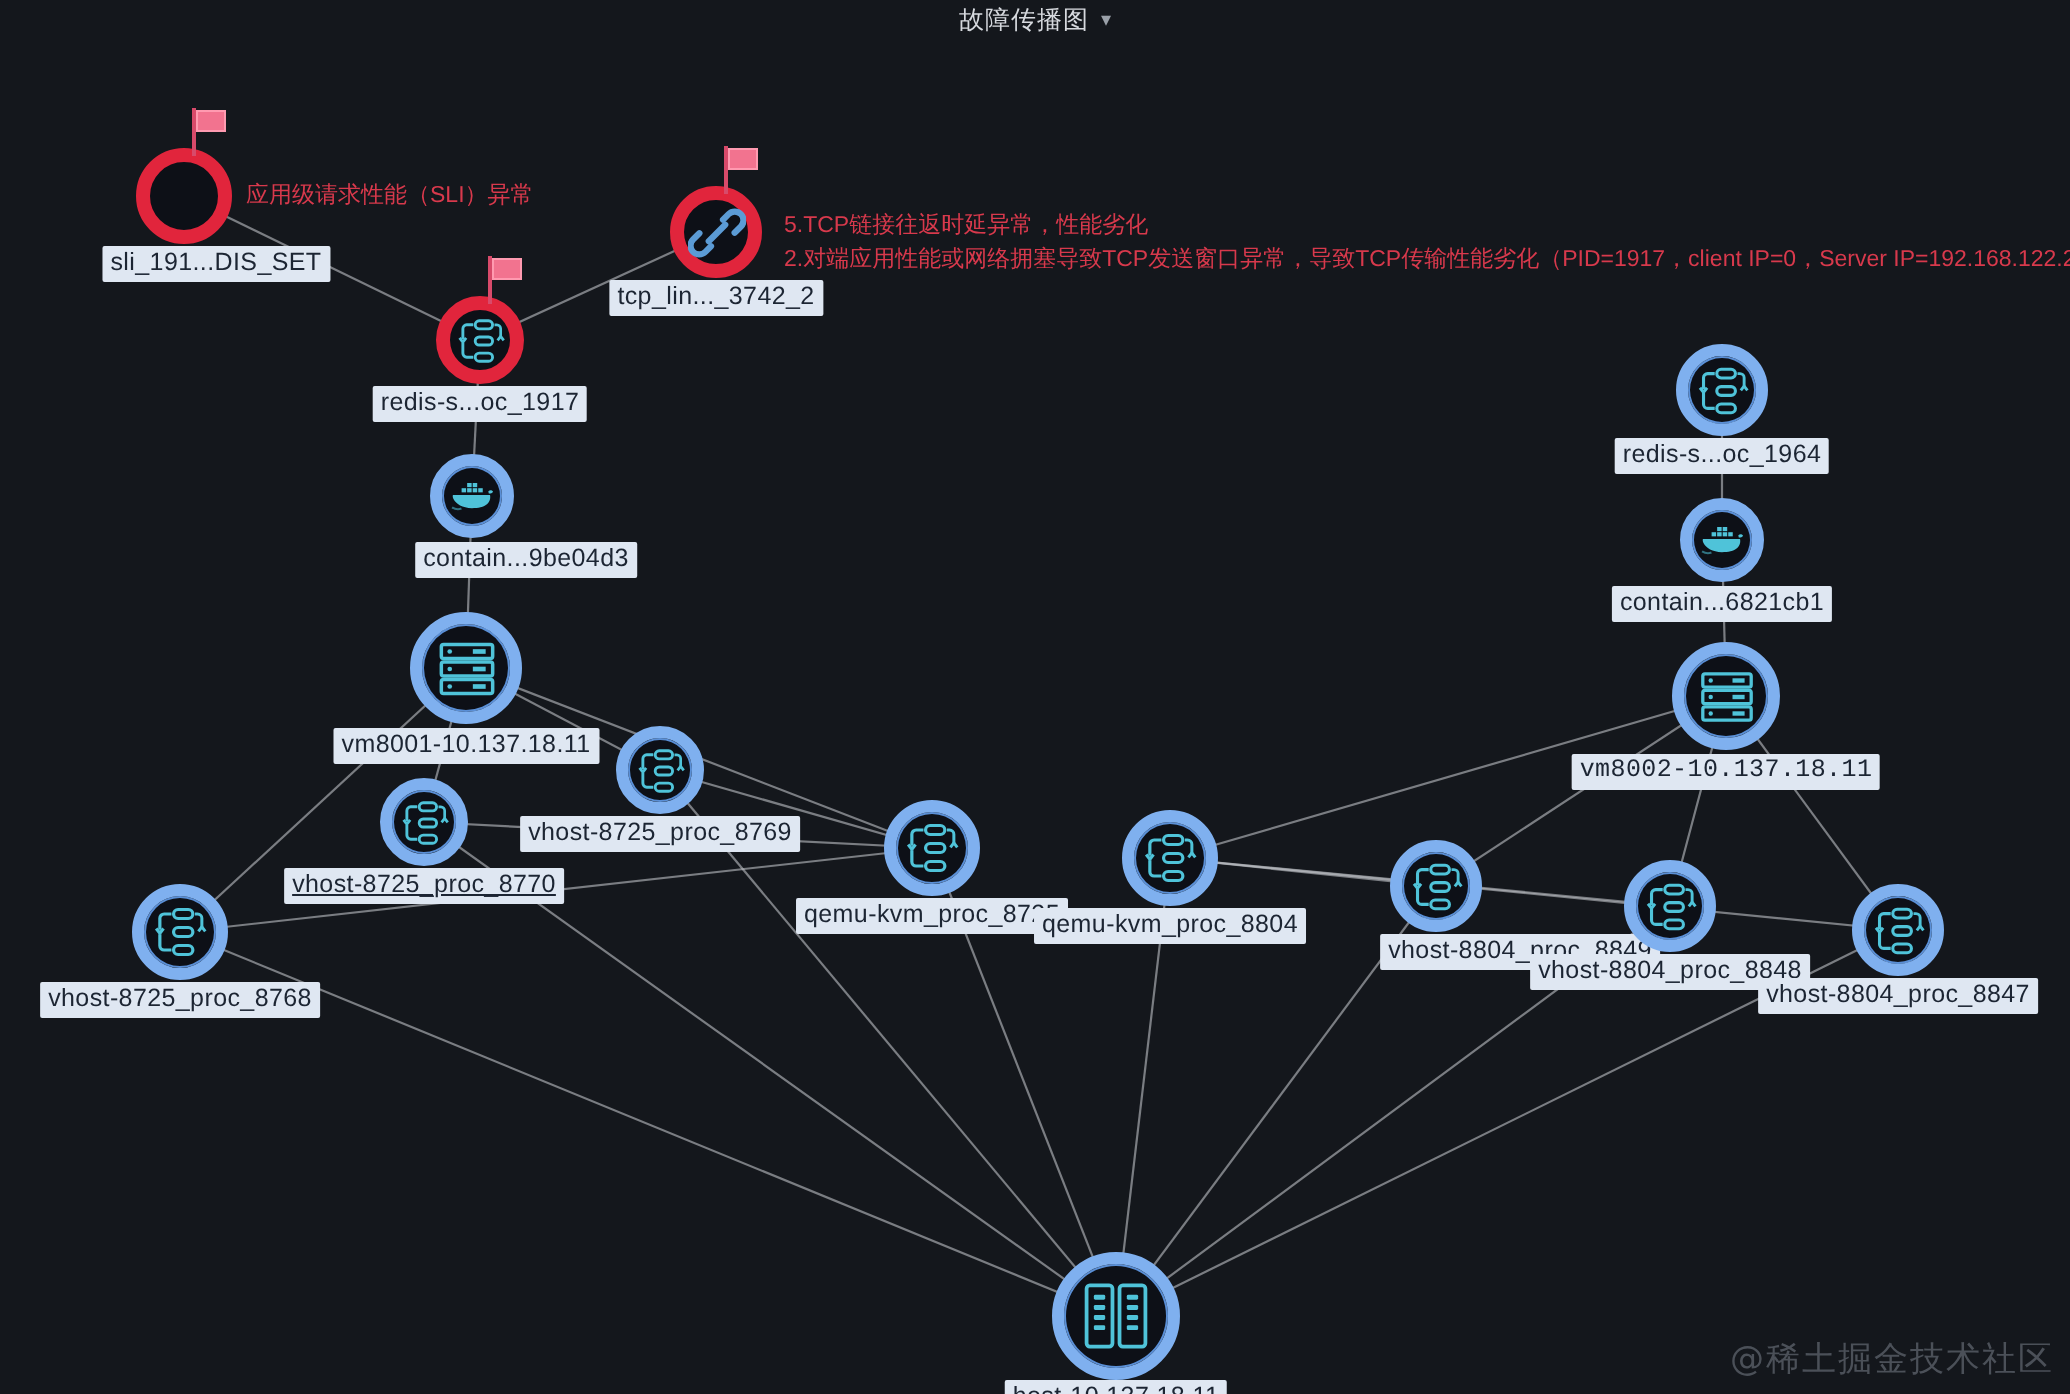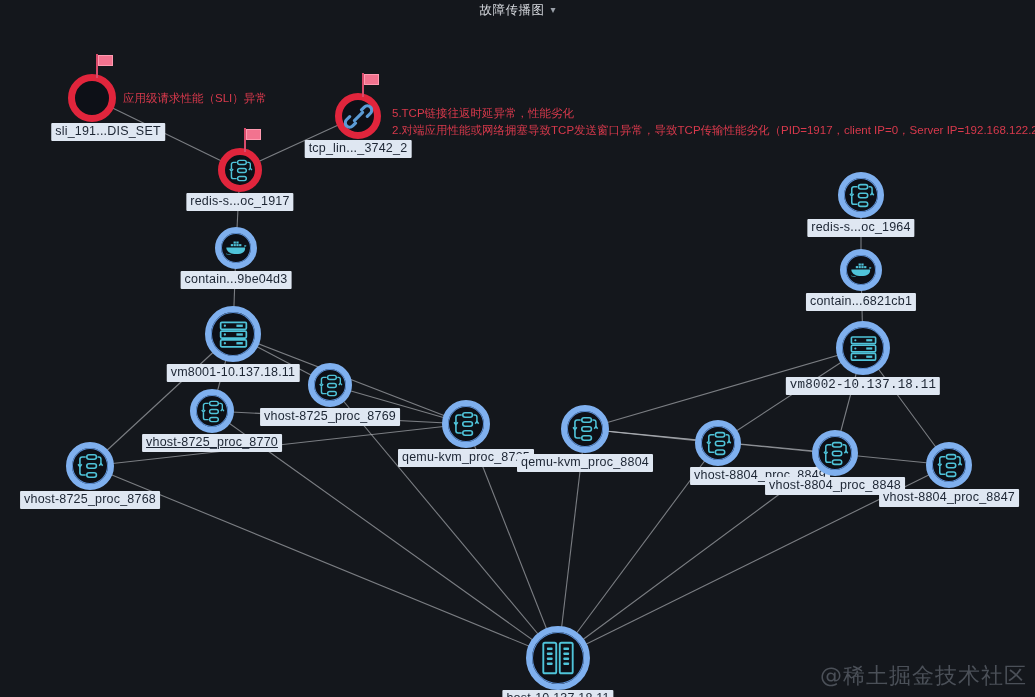--- a/index.html
+++ b/index.html
@@ -82,21 +82,21 @@
     position:absolute;left:5px;top:1px;width:15px;height:11px;
     background:#f2738f;border:1px solid #ff9ab0;box-sizing:border-box;
   }
 
   
   .ico{display:block;}
 
   
   .watermark{
     position:absolute;right:8px;bottom:6px;
-    color:#4b5058;font-size:22px;
+    color:#4b5058;font-size:17px;
     font-family:"DejaVu Sans", sans-serif;
     letter-spacing:1px;
     pointer-events:none;
   }
 </style>
 </head>
 <body>
 
 <div id="stage">
 
@@ -186,21 +186,21 @@
         <rect x="15.4" y="10.5" width="2.6" height="2.4"></rect>
               <rect x="12.2" y="7.5" width="2.6" height="2.4"></rect>
         <rect x="15.4" y="7.5" width="2.6" height="2.4"></rect>
               <rect x="18.6" y="10.5" width="2.6" height="2.4"></rect>
       </g>
       <path d="M4 14.4h21.4c0 0 .8 3.1-1.6 5.2-2 1.8-5.3 2.4-8.8 2.4-5.6 0-9.2-2.4-10.6-5.1-.6-1.1-.6-2.1-.4-2.5z" fill="#4fc3d9"></path>
       <path d="M24.4 12.2c1.3-.9 2.4-.3 2.7.3-.5.9-1.6 1.2-2.4 1.1" fill="#4fc3d9"></path>
       <path d="M3.5 21.5c2 1.3 4.4 1.1 5.4.7" stroke="#4fc3d9" stroke-width="1.2" fill="none" opacity=".55"></path>
       </svg>
         </div>
-        <div class="label" style="top: 44px;">contain...9be04d3</div>
+        <div class="label" style="top: 44px; margin-left: 27px;">contain...9be04d3</div>
       </div>
       <div class="node n-normal" style="left: 233px; top: 334px; width: 56px; height: 56px;">
         <div class="ring" style="width: 56px; height: 56px;">
           <svg class="ico" width="35" height="35" viewBox="0 0 30 30" fill="none" stroke="#4fc3d9" stroke-width="1.5">
       <rect x="4" y="4.5" width="22" height="6" rx="1"></rect>
       <rect x="4" y="12" width="22" height="6" rx="1"></rect>
       <rect x="4" y="19.5" width="22" height="6" rx="1"></rect>
       <rect x="17.5" y="6.5" width="5.5" height="2" fill="#4fc3d9" stroke="none"></rect>
       <rect x="17.5" y="14" width="5.5" height="2" fill="#4fc3d9" stroke="none"></rect>
       <rect x="17.5" y="21.5" width="5.5" height="2" fill="#4fc3d9" stroke="none"></rect>

